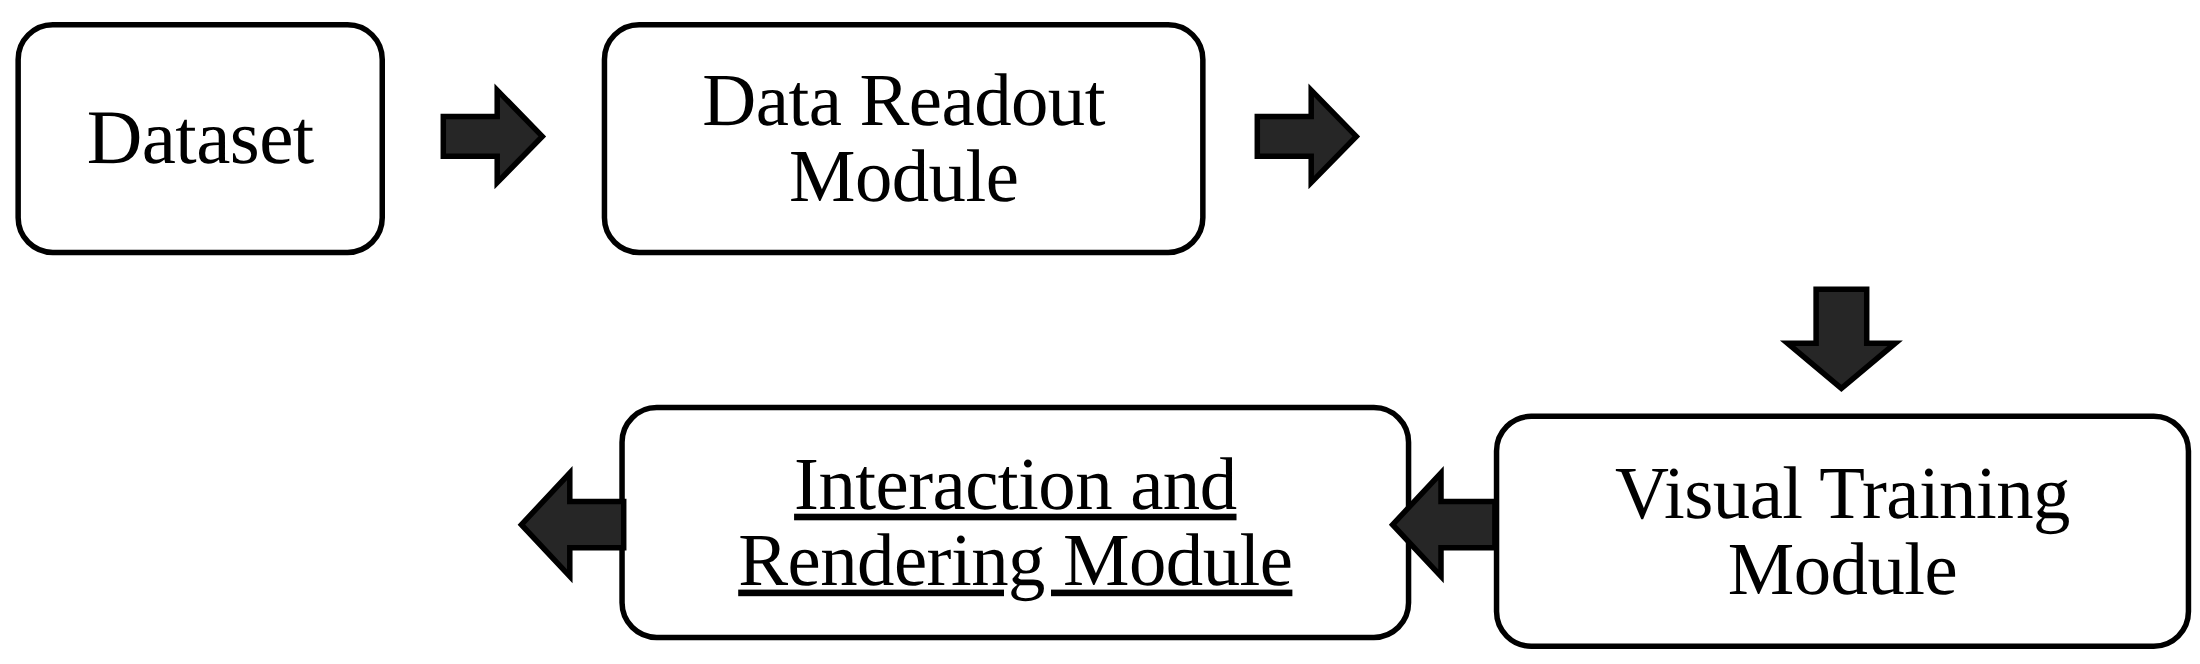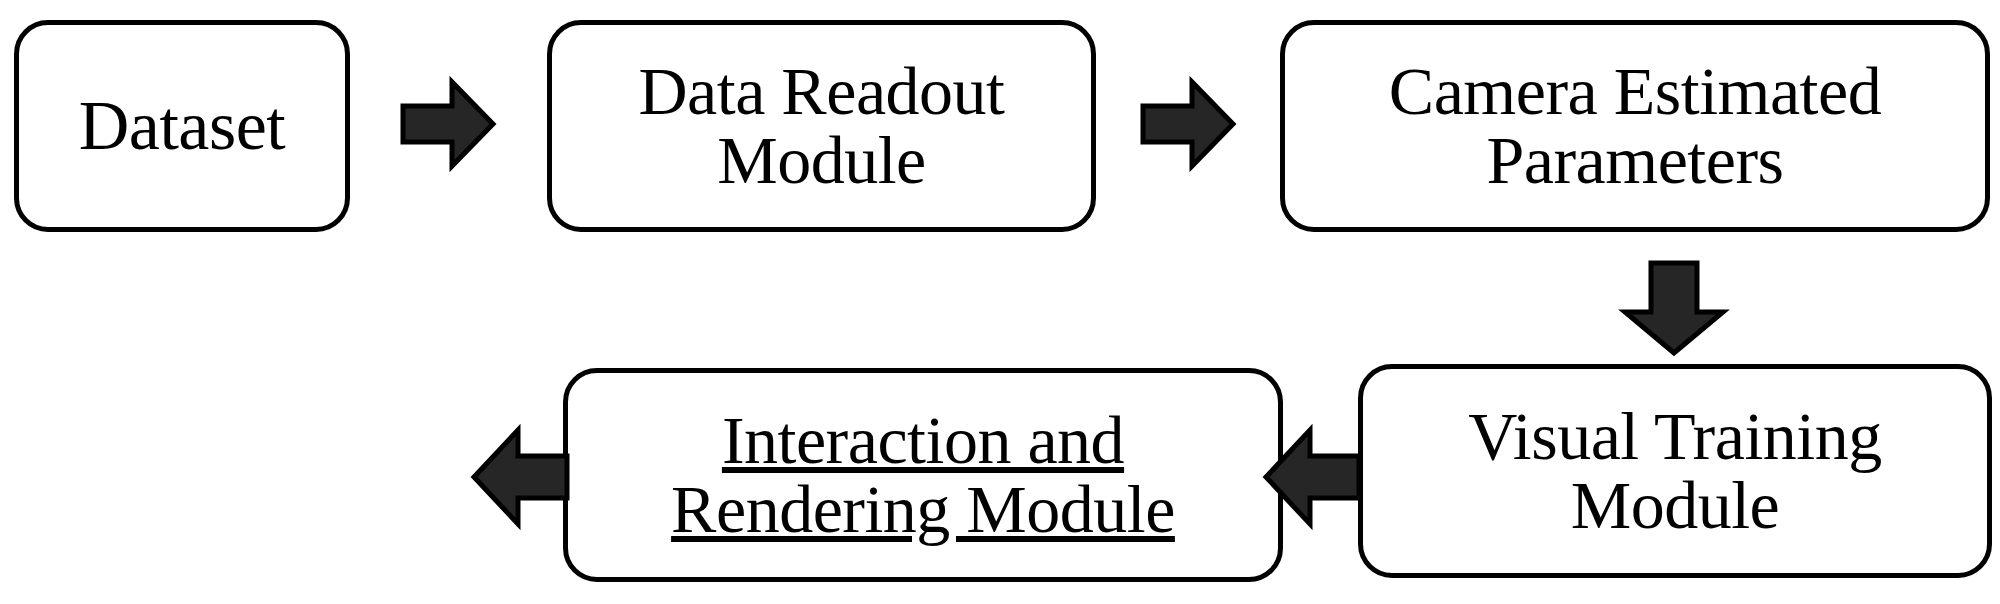--- a/index.html
+++ b/index.html
@@ -47,21 +47,21 @@
   #node-camera-params    { left: 1280px; top: 20px;  width: 710px; height: 212px; }
   #node-camera-params .node-label { font-size: 68px; }
 
   
   #node-save-animation   { left: 14px;   top: 368px; width: 456px; height: 214px; }
   #node-save-animation .node-label { font-size: 68px; }
 
   #node-interaction      { left: 563px;  top: 368px; width: 720px; height: 214px; text-decoration: underline; }
   #node-interaction .node-label { font-size: 68px; }
 
-  #node-visual-training  { left: 1358px; top: 364px; width: 634px; height: 214px; }
+  #node-visual-training  { left: 1358px; top: 376px; width: 634px; height: 214px; }
   #node-visual-training .node-label { font-size: 68px; }
 
   
   .arrow {
     position: absolute;
     z-index: 5;
     display: block;
   }
   .arrow svg { display: block; overflow: visible; }
   .arrow-body { fill: #262626; stroke: #000000; stroke-width: 5; stroke-linejoin: miter; }
@@ -91,24 +91,20 @@
     <span class="node-label">Data Readout
 Module</span>
   </div>
 
   <div class="arrow" id="arrow-readout-to-camera">
     <svg viewBox="0 0 96 92" width="96" height="92" aria-hidden="true">
       <polygon class="arrow-body" points="3,28 52,28 52,4 93,46 52,88 52,64 3,64"></polygon>
     </svg>
   </div>
 
-  <div class="node" id="node-camera-params">
-    <span class="node-label">Camera Estimated
-Parameters</span>
-  </div>
 
   <div class="arrow" id="arrow-camera-to-visual">
     <svg viewBox="0 0 104 96" width="104" height="96" aria-hidden="true">
       <polygon class="arrow-body" points="29,3 75,3 75,52 101,52 52,93 3,52 29,52"></polygon>
     </svg>
   </div>
 
 
   <div class="arrow" id="arrow-interaction-to-save">
     <svg viewBox="0 0 100 102" width="100" height="102" aria-hidden="true">

